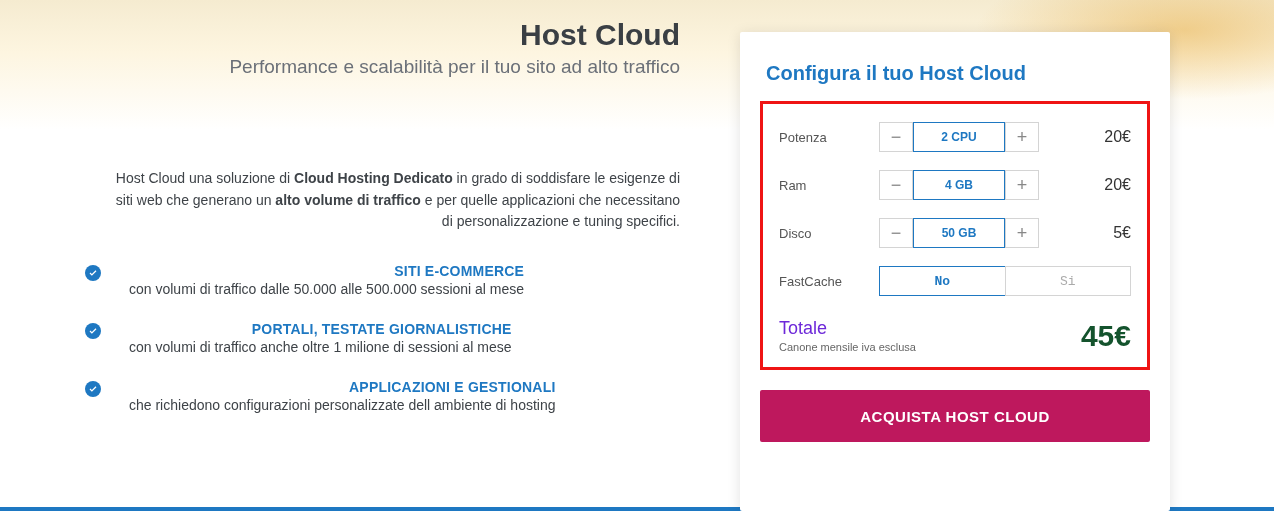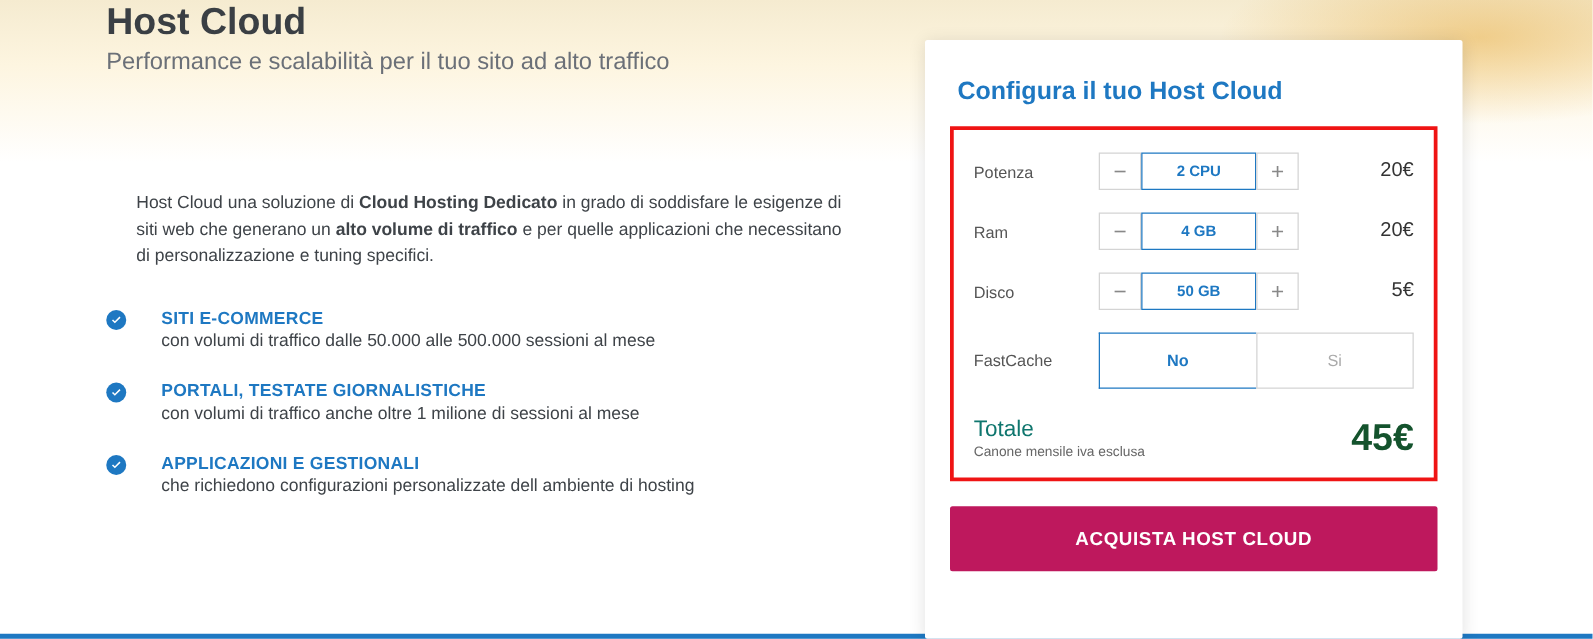--- a/index.html
+++ b/index.html
@@ -28,21 +28,22 @@
   .container {
     position: relative;
     z-index: 1;
     display: flex;
     padding: 0 20px 0 85px;
     gap: 60px;
     height: 100%;
   }
   .left {
     flex: 0 0 595px;
-    padding-top: 1px;
+    padding-top: 18px;
+    text-align: right;
   }
   .title {
     font-size: 30px;
     font-weight: 700;
     color: #3a3f44;
   }
   .subtitle {
     font-size: 19px;
     color: #6b7078;
     margin-top: 4px;
@@ -144,40 +145,41 @@
     margin-left: auto;
     font-size: 16px;
     color: #333;
   }
   .toggle {
     display: flex;
     width: 278px;
   }
   .tg {
     flex: 1;
-    height: 45px;
+    height: 30px;
     border: 1px solid #d4d4d4;
     display: flex; align-items: center; justify-content: center;
     font-size: 13px;
     color: #aaa;
     cursor: pointer;
+    font-family: Liberation Mono, monospace;
   }
   .tg.active {
     border-color: #1e78c2;
     color: #1e78c2;
     font-weight: 600;
   }
   .tg:first-child { border-right: none; }
   .totale-row {
     display: flex;
     align-items: flex-end;
     margin-top: 22px;
   }
   .totale-left {}
-  .totale-title { font-size: 18px; color: #0f766e; }
+  .totale-title { font-size: 18px; color: #6d28d9; }
   .totale-sub { font-size: 11px; color: #666; margin-top: 2px; }
   .totale-val {
     margin-left: auto;
     color: #14532d;
     font-size: 30px;
     font-weight: 800;
   }
   .buy {
     margin-top: 20px;
     background: #be185d;

